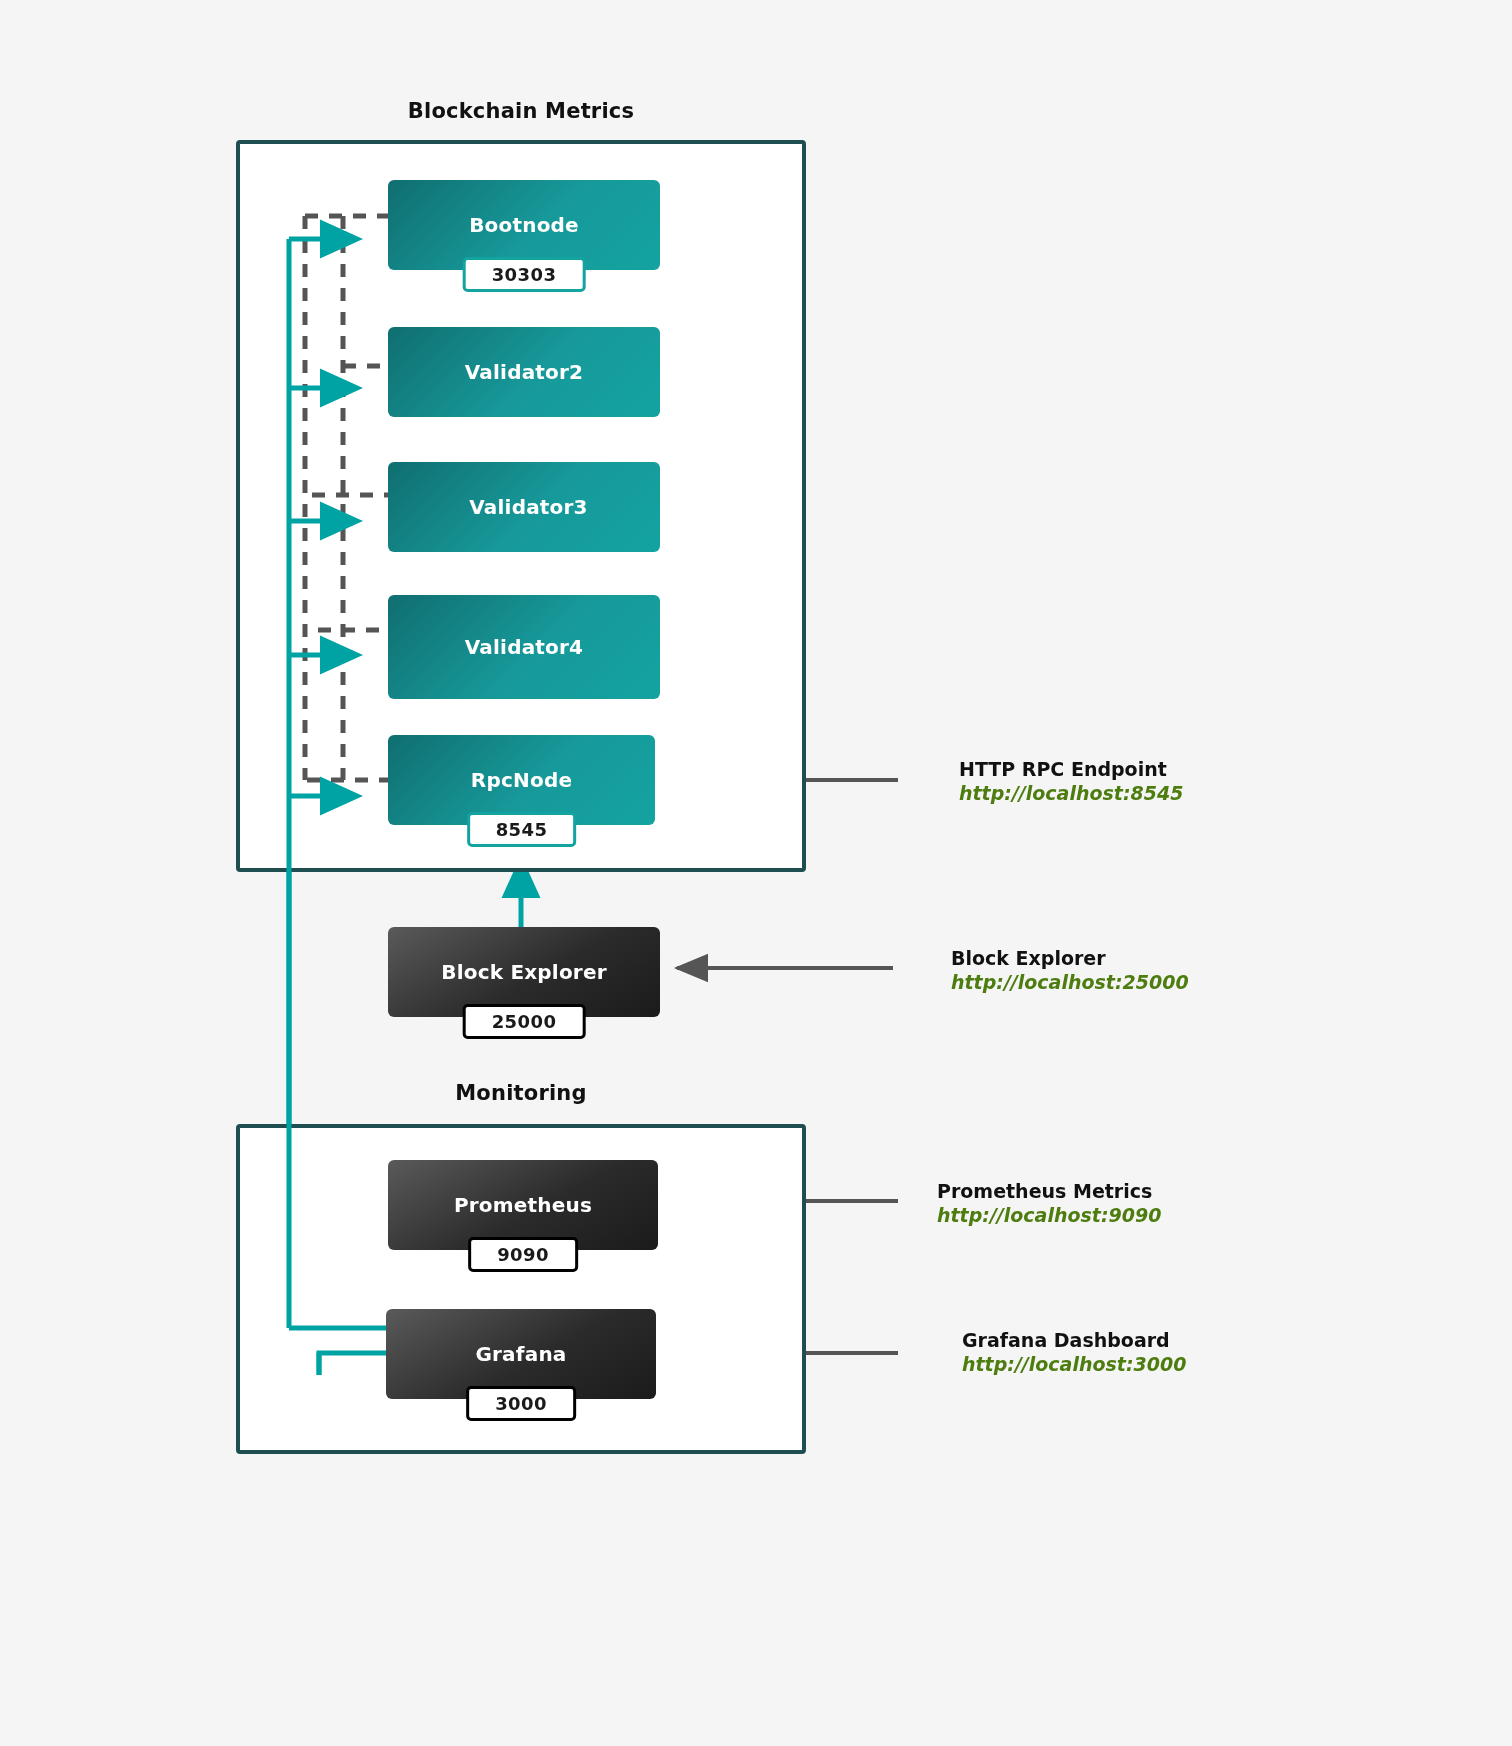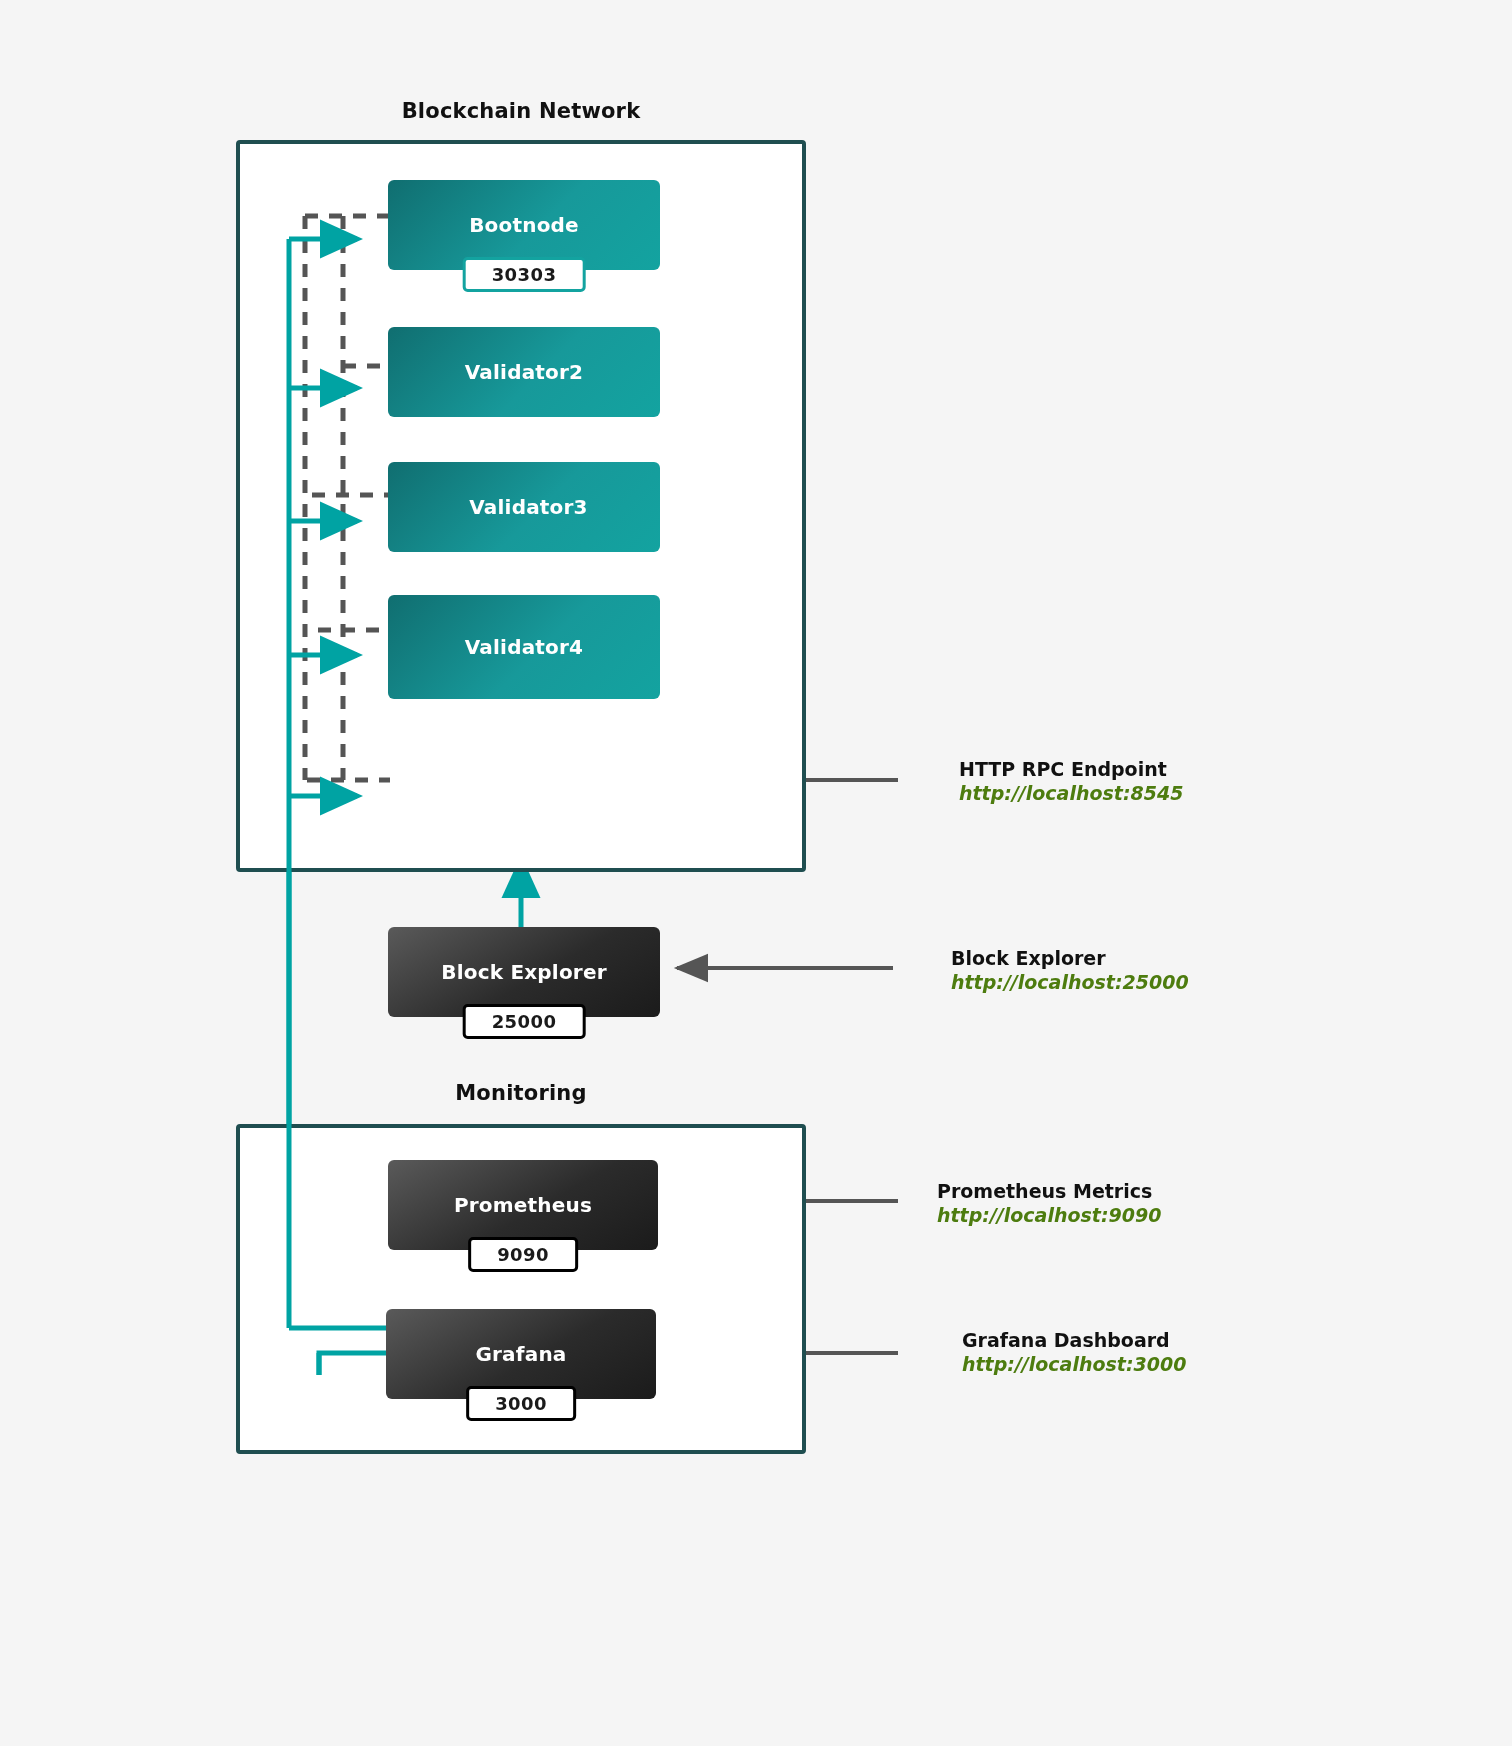--- a/index.html
+++ b/index.html
@@ -186,21 +186,21 @@
     <path d="M521,927 L521,861" stroke="#00a3a3" stroke-width="5" fill="none" marker-end="url(#arrow-teal)"></path>
 
     <g stroke="#555555" stroke-width="4" fill="none" stroke-linecap="butt">
       <path d="M898,780 L677,780" marker-end="url(#arrow-gray)"></path>
       <path d="M893,968 L677,968" marker-end="url(#arrow-gray)"></path>
       <path d="M898,1201 L677,1201" marker-end="url(#arrow-gray)"></path>
       <path d="M898,1353 L677,1353" marker-end="url(#arrow-gray)"></path>
     </g>
   </svg>
 
-  <div id="blockchain-title" class="group-title">Blockchain Network</div>
+  <div id="blockchain-title" class="group-title">Blockchain Metrics</div>
   <div id="blockchain-group" class="group-box"></div>
 
   <div id="monitoring-title" class="group-title">Monitoring</div>
   <div id="monitoring-group" class="group-box"></div>
 
   <svg id="wires-front" viewBox="0 0 1512 1746">
     <defs>
       <marker id="arrow-teal2" markerWidth="9" markerHeight="9" refX="7.4" refY="4.5" orient="auto">
         <path d="M0,0.6 L8.6,4.5 L0,8.4 Z" fill="#00a3a3"></path>
       </marker>
@@ -241,20 +241,24 @@
   </div>
 
   <div id="node-validator3" class="node teal">
     <span class="node-label">Validator3</span>
   </div>
 
   <div id="node-validator4" class="node teal">
     <span class="node-label">Validator4</span>
   </div>
 
+  <div id="node-rpcnode" class="node teal">
+    <span class="node-label">RpcNode</span>
+    <span class="port-badge teal-br">8545</span>
+  </div>
 
   <div id="node-explorer" class="node dark">
     <span class="node-label">Block Explorer</span>
     <span class="port-badge dark-br">25000</span>
   </div>
 
   <div id="node-prometheus" class="node dark">
     <span class="node-label">Prometheus</span>
     <span class="port-badge dark-br">9090</span>
   </div>

